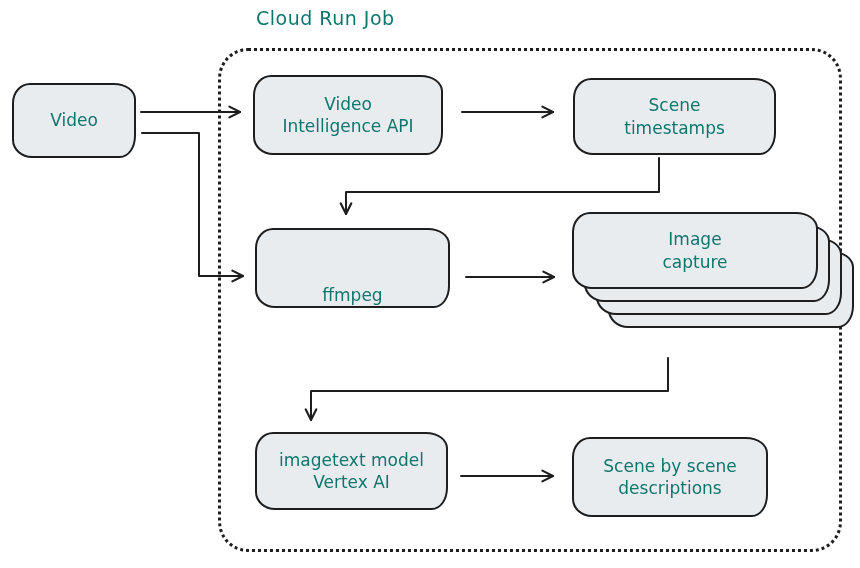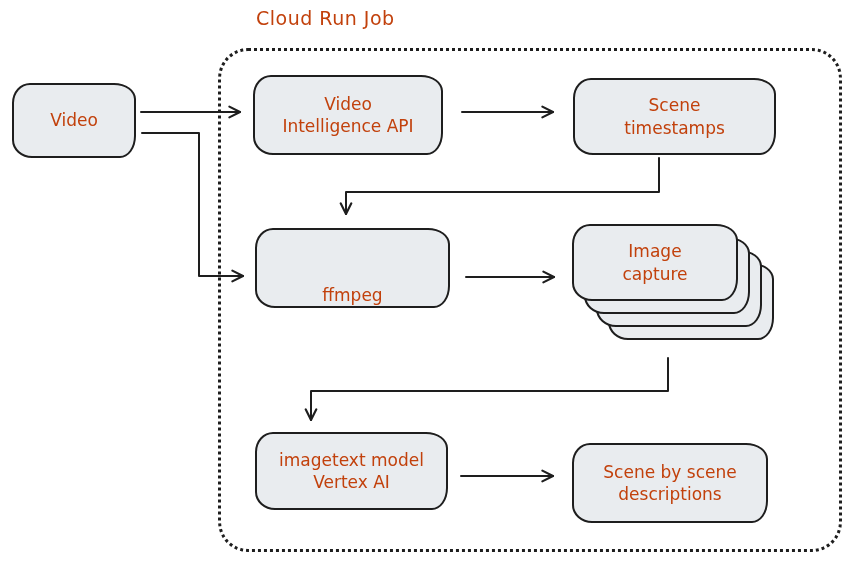--- a/index.html
+++ b/index.html
@@ -2,21 +2,21 @@
 <html><head>
 <meta charset="utf-8">
 <style>
   html, body { margin: 0; padding: 0; background: #ffffff; }
   .canvas {
     position: relative;
     width: 860px;
     height: 568px;
     background: #ffffff;
     font-family: "DejaVu Sans", sans-serif;
-    color: #c2410c;
+    color: #0f766e;
     overflow: hidden;
   }
   .diagram-title {
     position: absolute;
     left: 256px;
     top: 7px;
     font-size: 19px;
     letter-spacing: 0.5px;
   }
   .container-box {
@@ -41,22 +41,22 @@
     font-size: 17px;
     line-height: 1.32;
     white-space: pre-line;
     border-radius: 18px 22px 16px 20px / 20px 16px 22px 18px;
   }
   .node-video        { left: 12px;  top: 83px;  width: 124px; height: 75px; }
   .node-api          { left: 253px; top: 75px;  width: 190px; height: 80px; }
   .node-timestamps   { left: 573px; top: 78px;  width: 203px; height: 77px; }
   .node-ffmpeg       { left: 255px; top: 228px; width: 195px; height: 80px; align-items: flex-end; }
   .node-imagetext    { left: 255px; top: 432px; width: 193px; height: 78px; justify-content: center; }
-  .node-descriptions { left: 572px; top: 437px; width: 196px; height: 80px; margin-top: 6px; }
-  .stack-card        { left: 572px; top: 224px; width: 166px; height: 77px; }
+  .node-descriptions { left: 572px; top: 437px; width: 196px; height: 80px; }
+  .stack-card        { left: 572px; top: 212px; width: 246px; height: 77px; }
   .stack-card.layer1 { transform: translate(12px, 13px); }
   .stack-card.layer2 { transform: translate(24px, 26px); }
   .stack-card.layer3 { transform: translate(36px, 39px); }
   .arrows {
     position: absolute;
     left: 0; top: 0;
     width: 860px; height: 568px;
     pointer-events: none;
   }
 </style>

